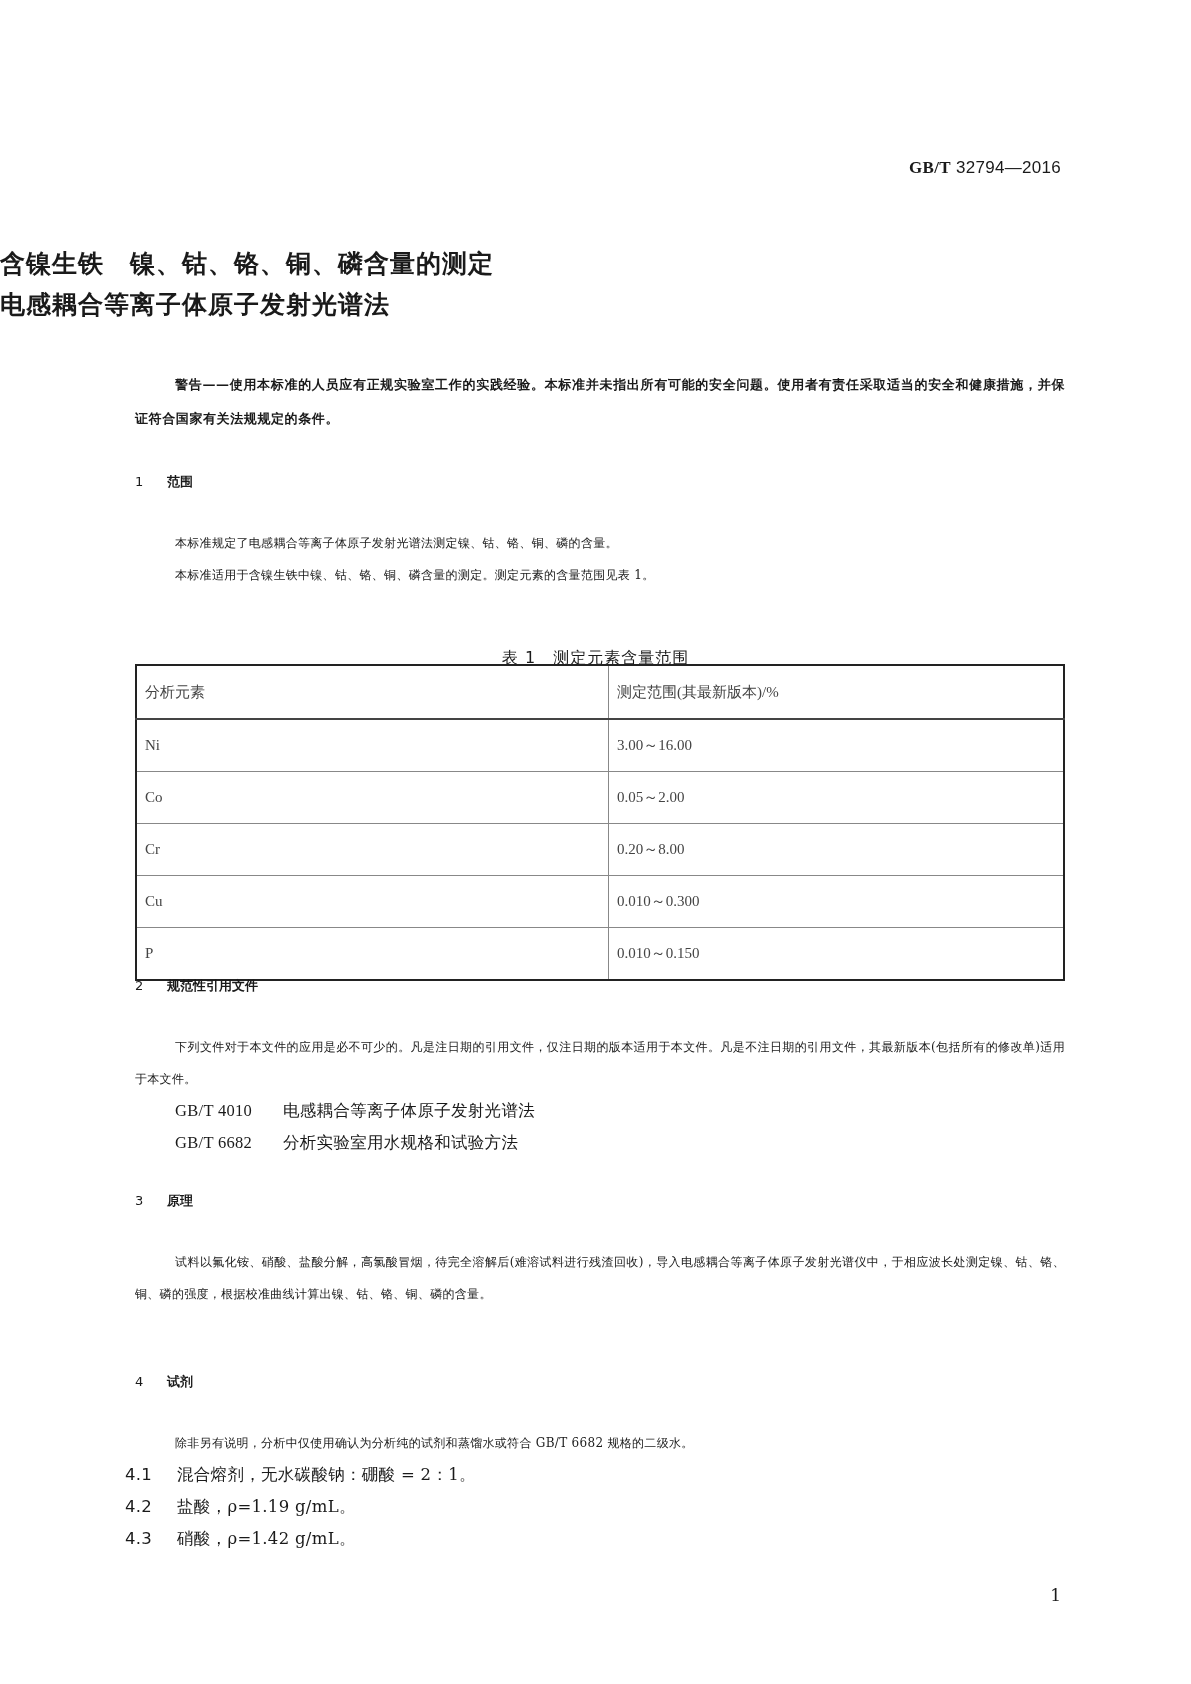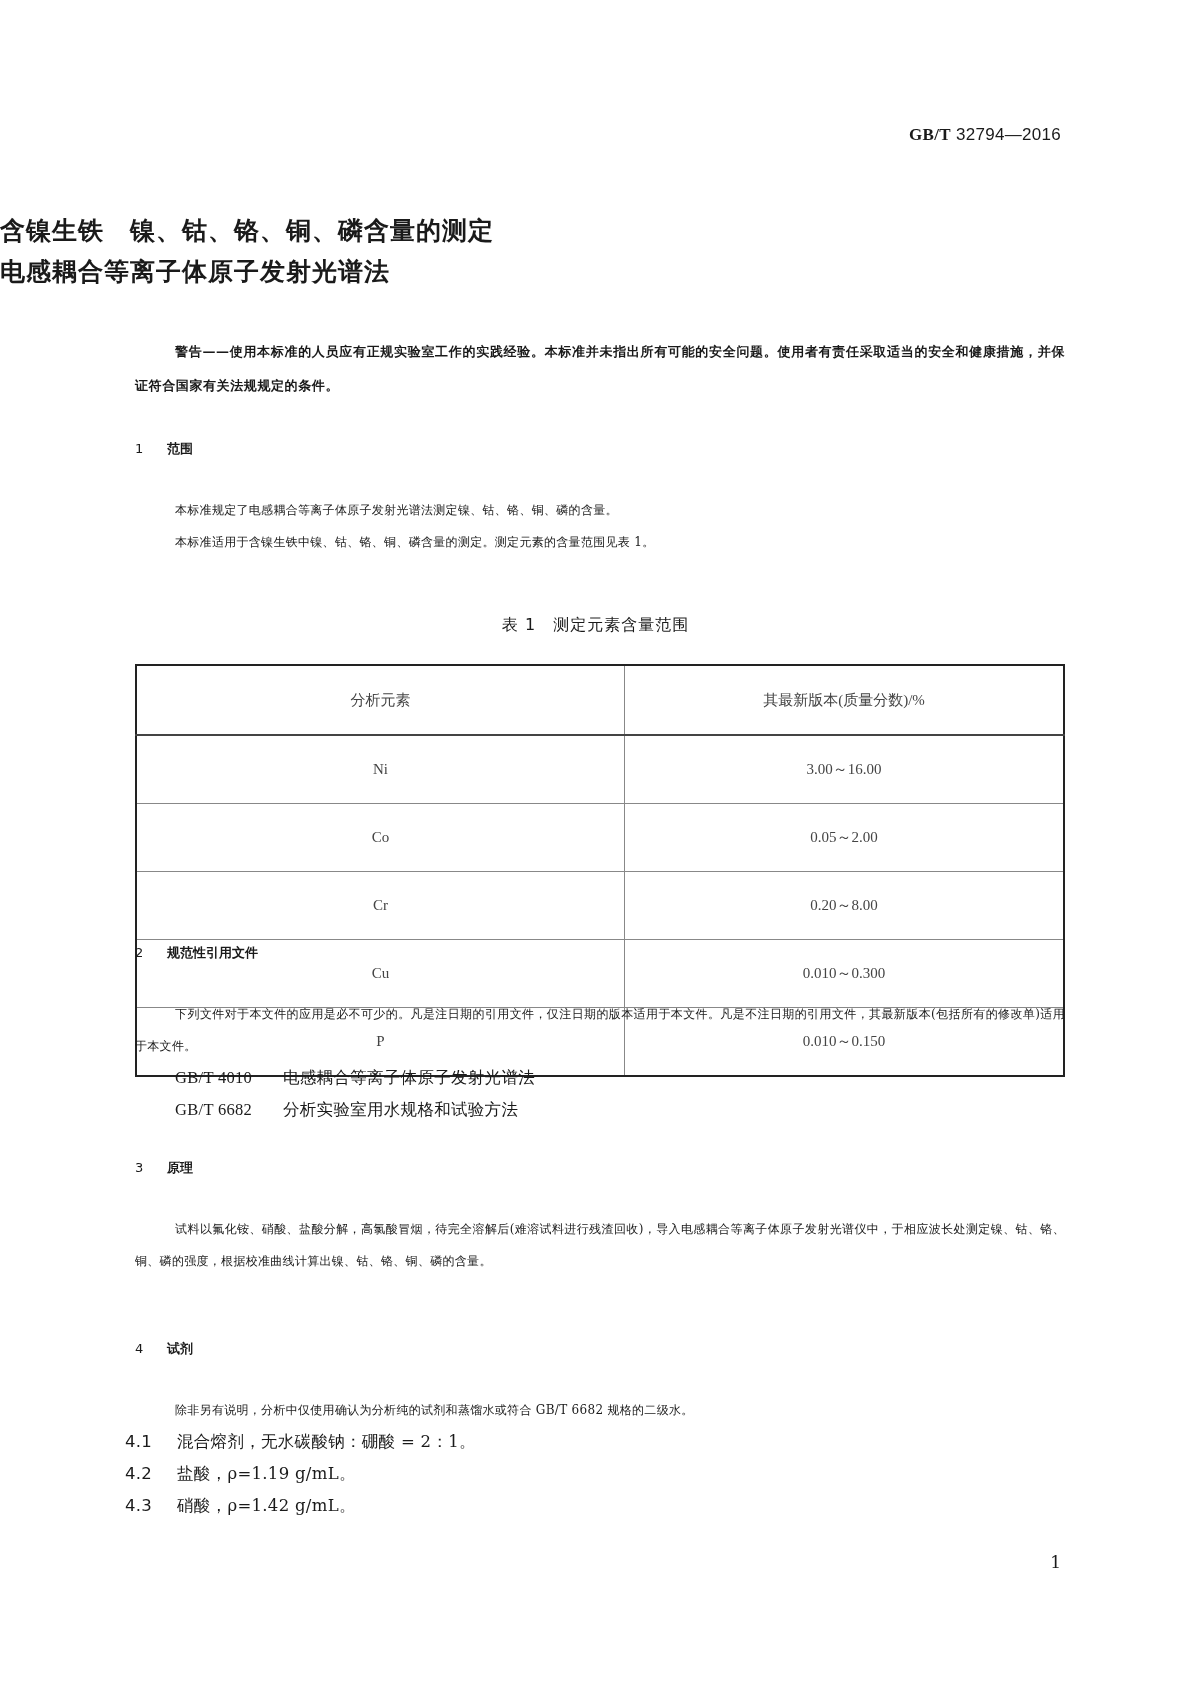--- a/index.html
+++ b/index.html
@@ -1,21 +1,21 @@
 <!DOCTYPE html>
 <html><head>
 <meta charset="utf-8">
 <style>
   html, body { margin: 0; padding: 0; background: #ffffff; }
   body {
     width: 1191px; height: 1684px; position: relative; overflow: hidden;
     font-family: "DejaVu Serif", "Liberation Serif", serif;
     color: #1a1a1a;
   }
-  .abs { position: absolute; }
+  .abs { position: absolute; margin-top: 33px; }
   .std-no {
     right: 130px; top: 125px; font-size: 17px; font-weight: normal;
     font-family: "Liberation Sans", "DejaVu Sans", sans-serif; letter-spacing: 0.3px;
   }
   .std-no .pre { font-family: "Liberation Serif", serif; font-weight: bold; }
   .title {
     left: 0; width: 1191px; 
     font-family: "DejaVu Sans", sans-serif; font-weight: bold; font-size: 25px; letter-spacing: 1px;
   }
   .warn {
@@ -37,21 +37,21 @@
     left: 0; width: 1191px; text-align: center; top: 615px;
     font-family: "DejaVu Sans", sans-serif; font-weight: normal; font-size: 16px; letter-spacing: 1px;
   }
   table.range {
     position: absolute; left: 135px; top: 664px; width: 930px;
     border-collapse: collapse; border: 2px solid #222;
     font-family: "Liberation Serif", serif; font-size: 15px; color: #444;
   }
   table.range th, table.range td {
     border-left: 1px solid #888; border-right: 1px solid #888;
-    border-bottom: 1px solid #888; height: 35px; padding: 16px; text-align: center;
+    border-bottom: 1px solid #888; height: 35px; padding: 8px; text-align: left;
     font-weight: normal;
     margin-top: 33px;
   }
   table.range thead th { border-bottom: 2px solid #444; height: 36px; }
   table.range th:first-child, table.range td:first-child { width: 455px; }
   .item { left: 125px; font-size: 16.5px; line-height: 32px; letter-spacing: 0.3px; }
   .item .inum { display: inline-block; width: 52px; font-family: "DejaVu Sans", sans-serif; }
   .pageno { right: 130px; top: 1552px; font-size: 17px; }
 </style>
 </head>
@@ -75,21 +75,21 @@
 </div>
 <div class="abs para" style="top:526px;">
   <span class="indent"></span><span>本标准适用于含镍生铁中镍、钴、铬、铜、磷含量的测定。测定元素的含量范围见表 1。</span>
 </div>
 
 <div class="abs table-caption">表 1　测定元素含量范围</div>
 <table class="range">
   <thead>
     <tr>
       <th>分析元素</th>
-      <th>其最新版本(质量分数)/%</th>
+      <th>测定范围(其最新版本)/%</th>
     </tr>
   </thead>
   <tbody>
     <tr>
       <td>Ni</td>
       <td>3.00～16.00</td>
     </tr>
     <tr>
       <td>Co</td>
       <td>0.05～2.00</td>

